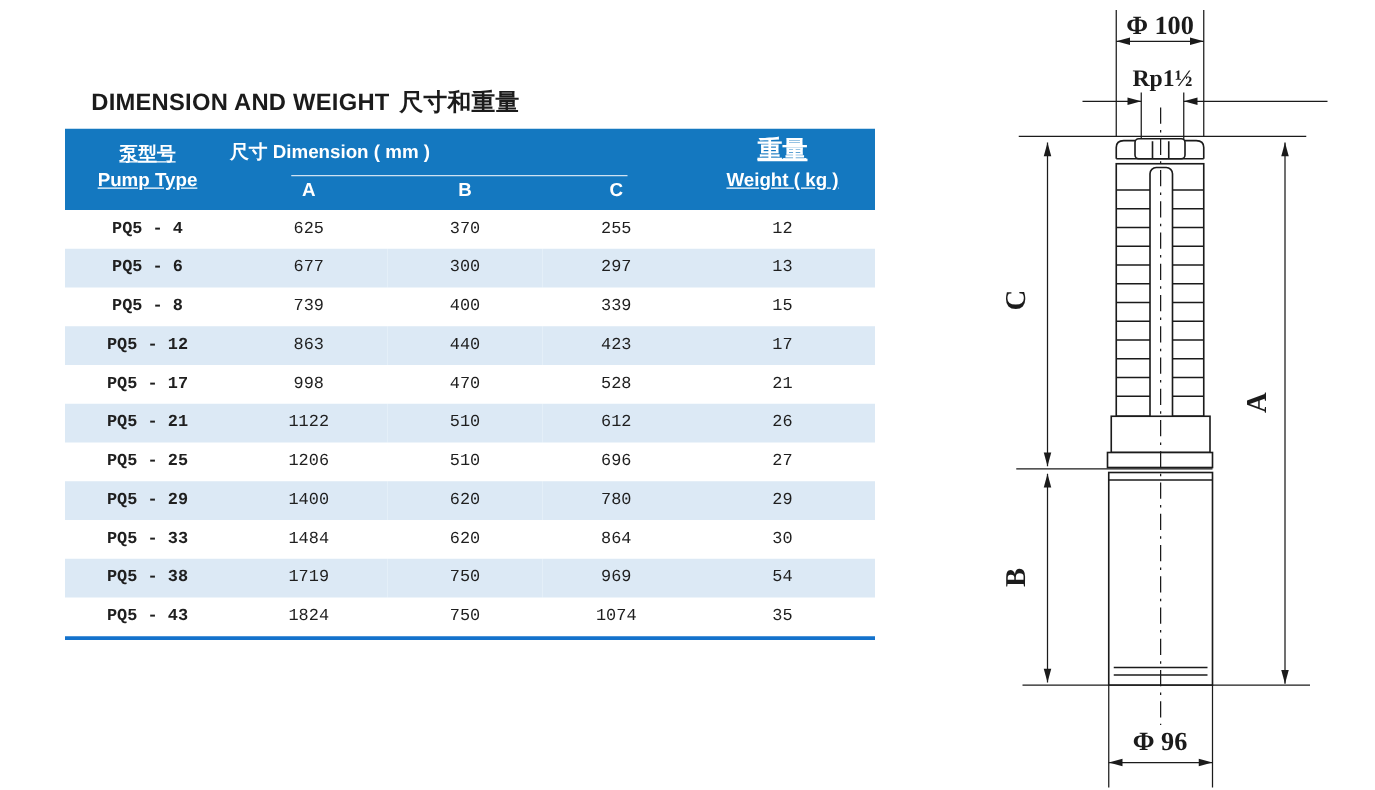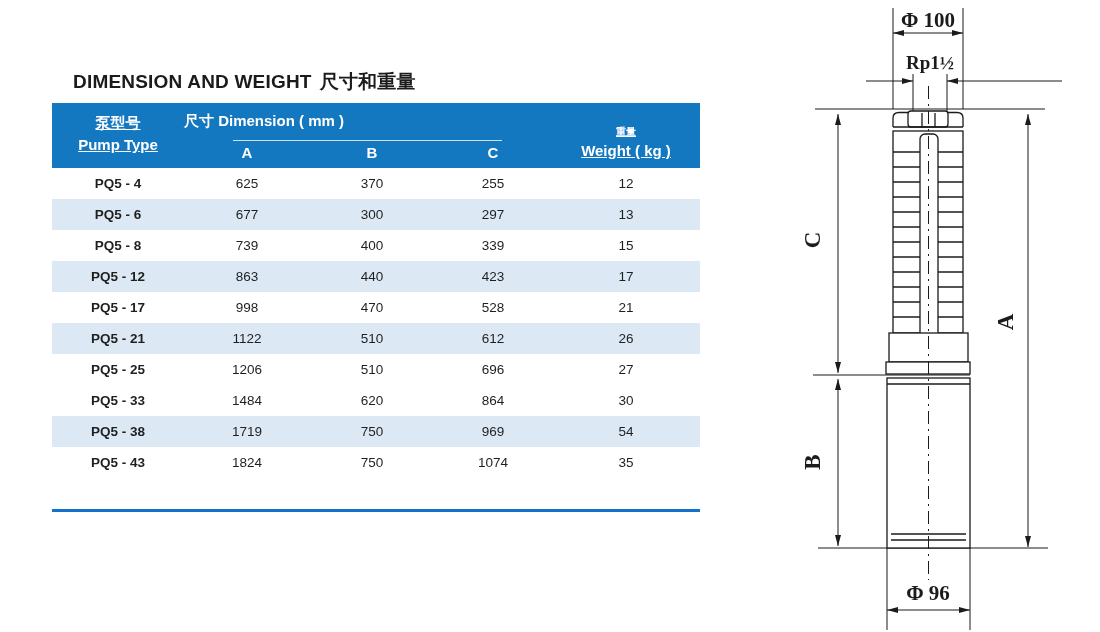--- a/index.html
+++ b/index.html
@@ -28,24 +28,24 @@
   .hdr-pump .l1{margin-top:11px;font-size:15px;}
   .hdr-pump .l2{margin-top:3px;font-size:15px;}
   .hdr-dim-group{left:132px;top:0;width:368px;height:65px;}
   .hdr-dim-title{position:absolute;left:0;top:9px;width:368px;text-align:left;font-size:15px;font-weight:700;}
   .hdr-dim-rule{position:absolute;left:49px;top:37px;width:269px;height:1px;background:#cfe2f2;}
   .hdr-sub{position:absolute;top:41px;width:60px;text-align:center;font-size:15px;font-weight:700;}
   .hdr-sub.a{left:33px;}   
   .hdr-sub.b{left:158px;}  
   .hdr-sub.c{left:279px;}  
   .hdr-weight{left:500px;top:0;width:148px;height:65px;}
-  .hdr-weight .l1{margin-top:22px;font-size:10px;}
+  .hdr-weight .l1{margin-top:3px;font-size:20px;}
   .hdr-weight .l2{margin-top:3px;font-size:15px;}
 
-  table.data{position:absolute;left:0;top:65px;width:648px;border-collapse:collapse;table-layout:fixed;}
+  table.data{position:absolute;left:0;top:65px;width:648px;border-collapse:collapse;table-layout:fixed;font-family:Liberation Mono, monospace;}
   table.data td{
     height:31px;padding:0;text-align:center;vertical-align:middle;
     font-size:13.5px;color:#1f1f1f;
   }
   table.data td.pt{font-weight:700;}
   table.data tr.alt{background:var(--row-alt,#dce9f5);}
   .tbl-rule{position:absolute;left:0;top:406px;width:648px;height:3px;background:var(--rule-blue,#1472cc);}
 
   
   .diagram{position:absolute;left:780px;top:0;width:320px;height:632px;font-weight:bold;}
@@ -133,20 +133,27 @@
       <td>612</td>
       <td>26</td>
     </tr>
         <tr>
       <td class="pt">PQ5 - 25</td>
       <td>1206</td>
       <td>510</td>
       <td>696</td>
       <td>27</td>
     </tr>
+        <tr class="alt">
+      <td class="pt">PQ5 - 29</td>
+      <td>1400</td>
+      <td>620</td>
+      <td>780</td>
+      <td>29</td>
+    </tr>
         <tr>
       <td class="pt">PQ5 - 33</td>
       <td>1484</td>
       <td>620</td>
       <td>864</td>
       <td>30</td>
     </tr>
         <tr class="alt">
       <td class="pt">PQ5 - 38</td>
       <td>1719</td>

